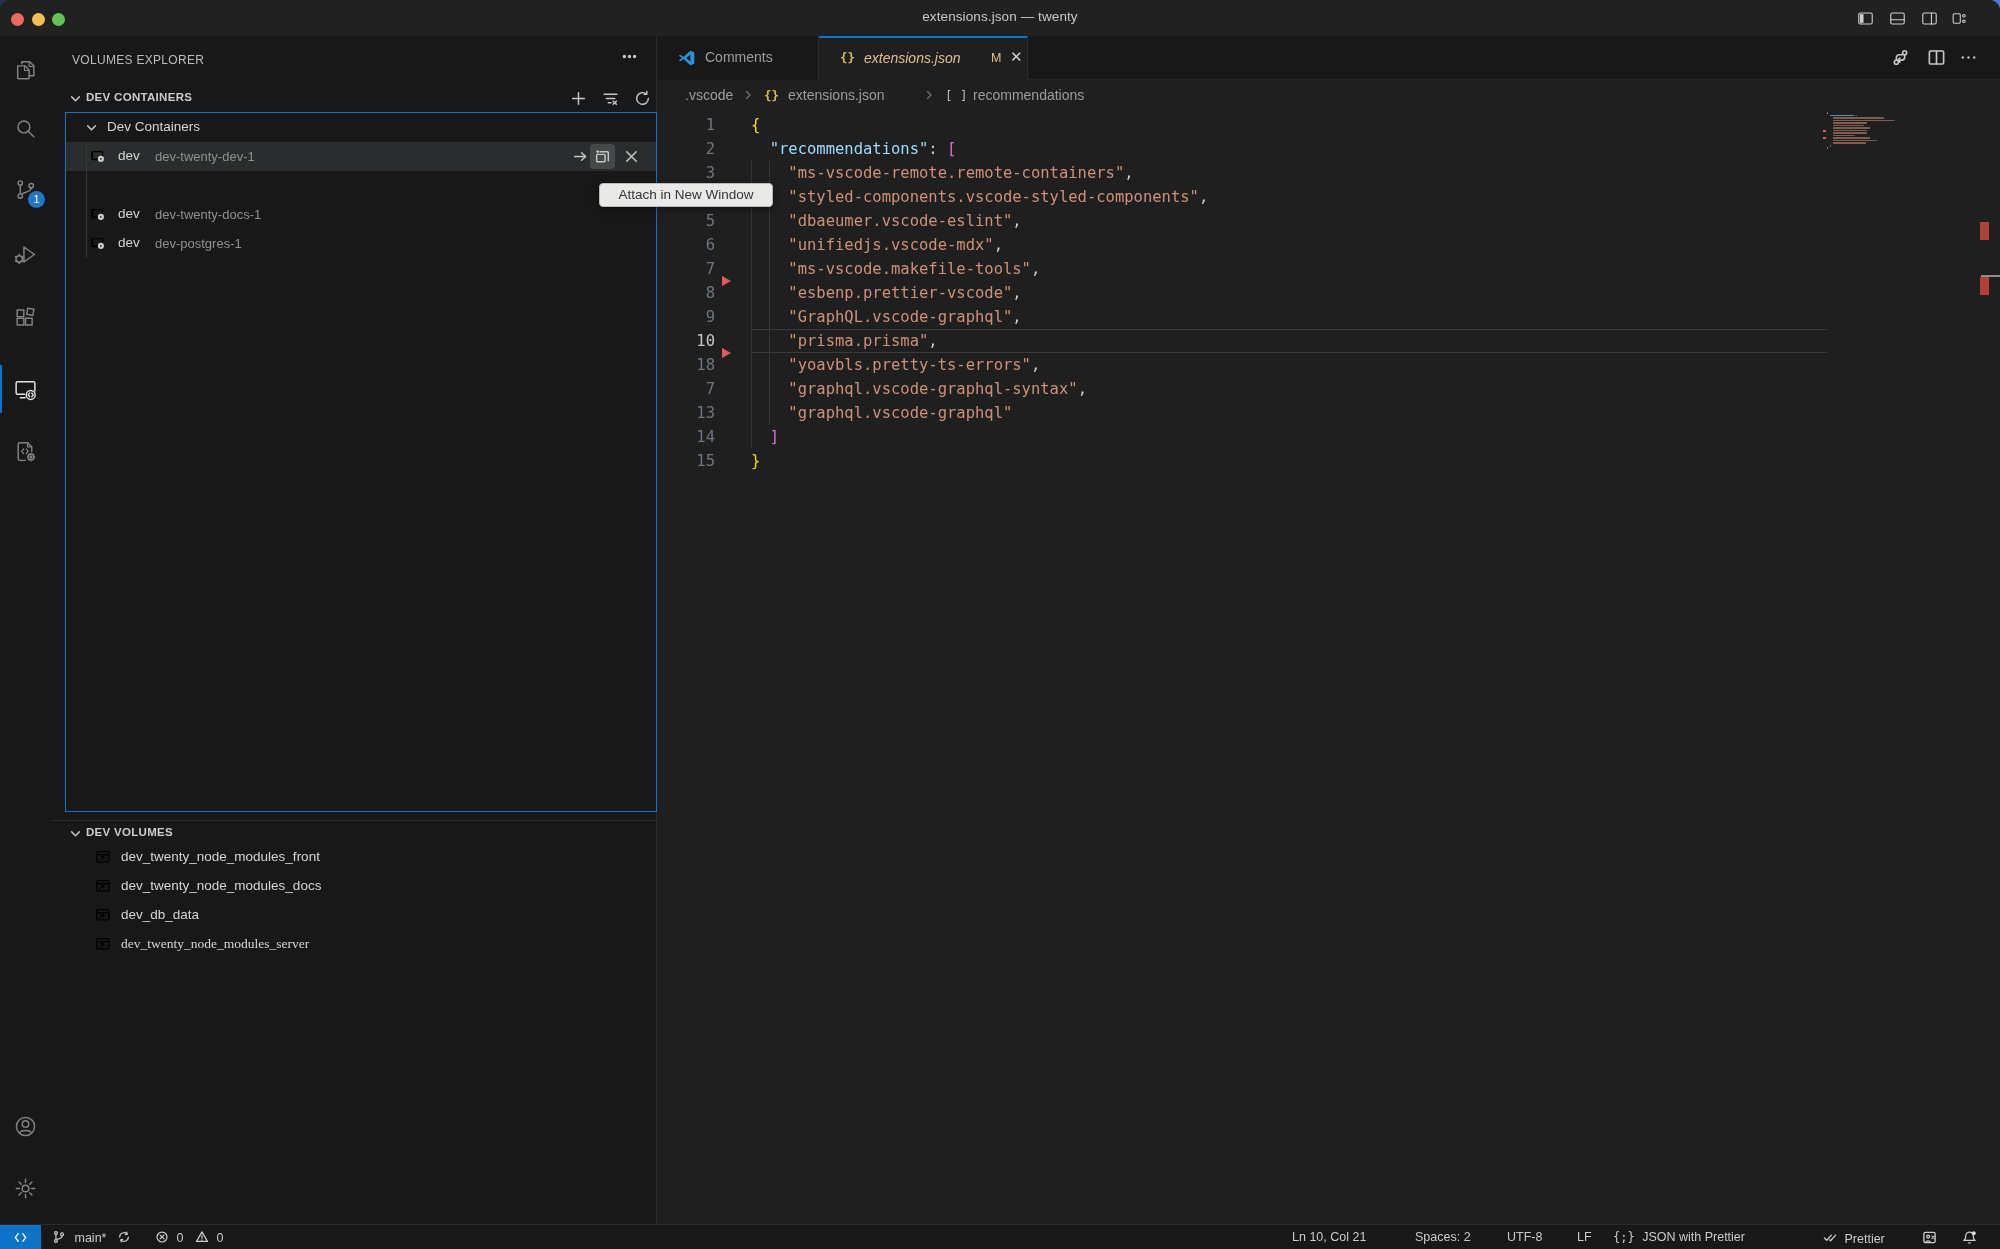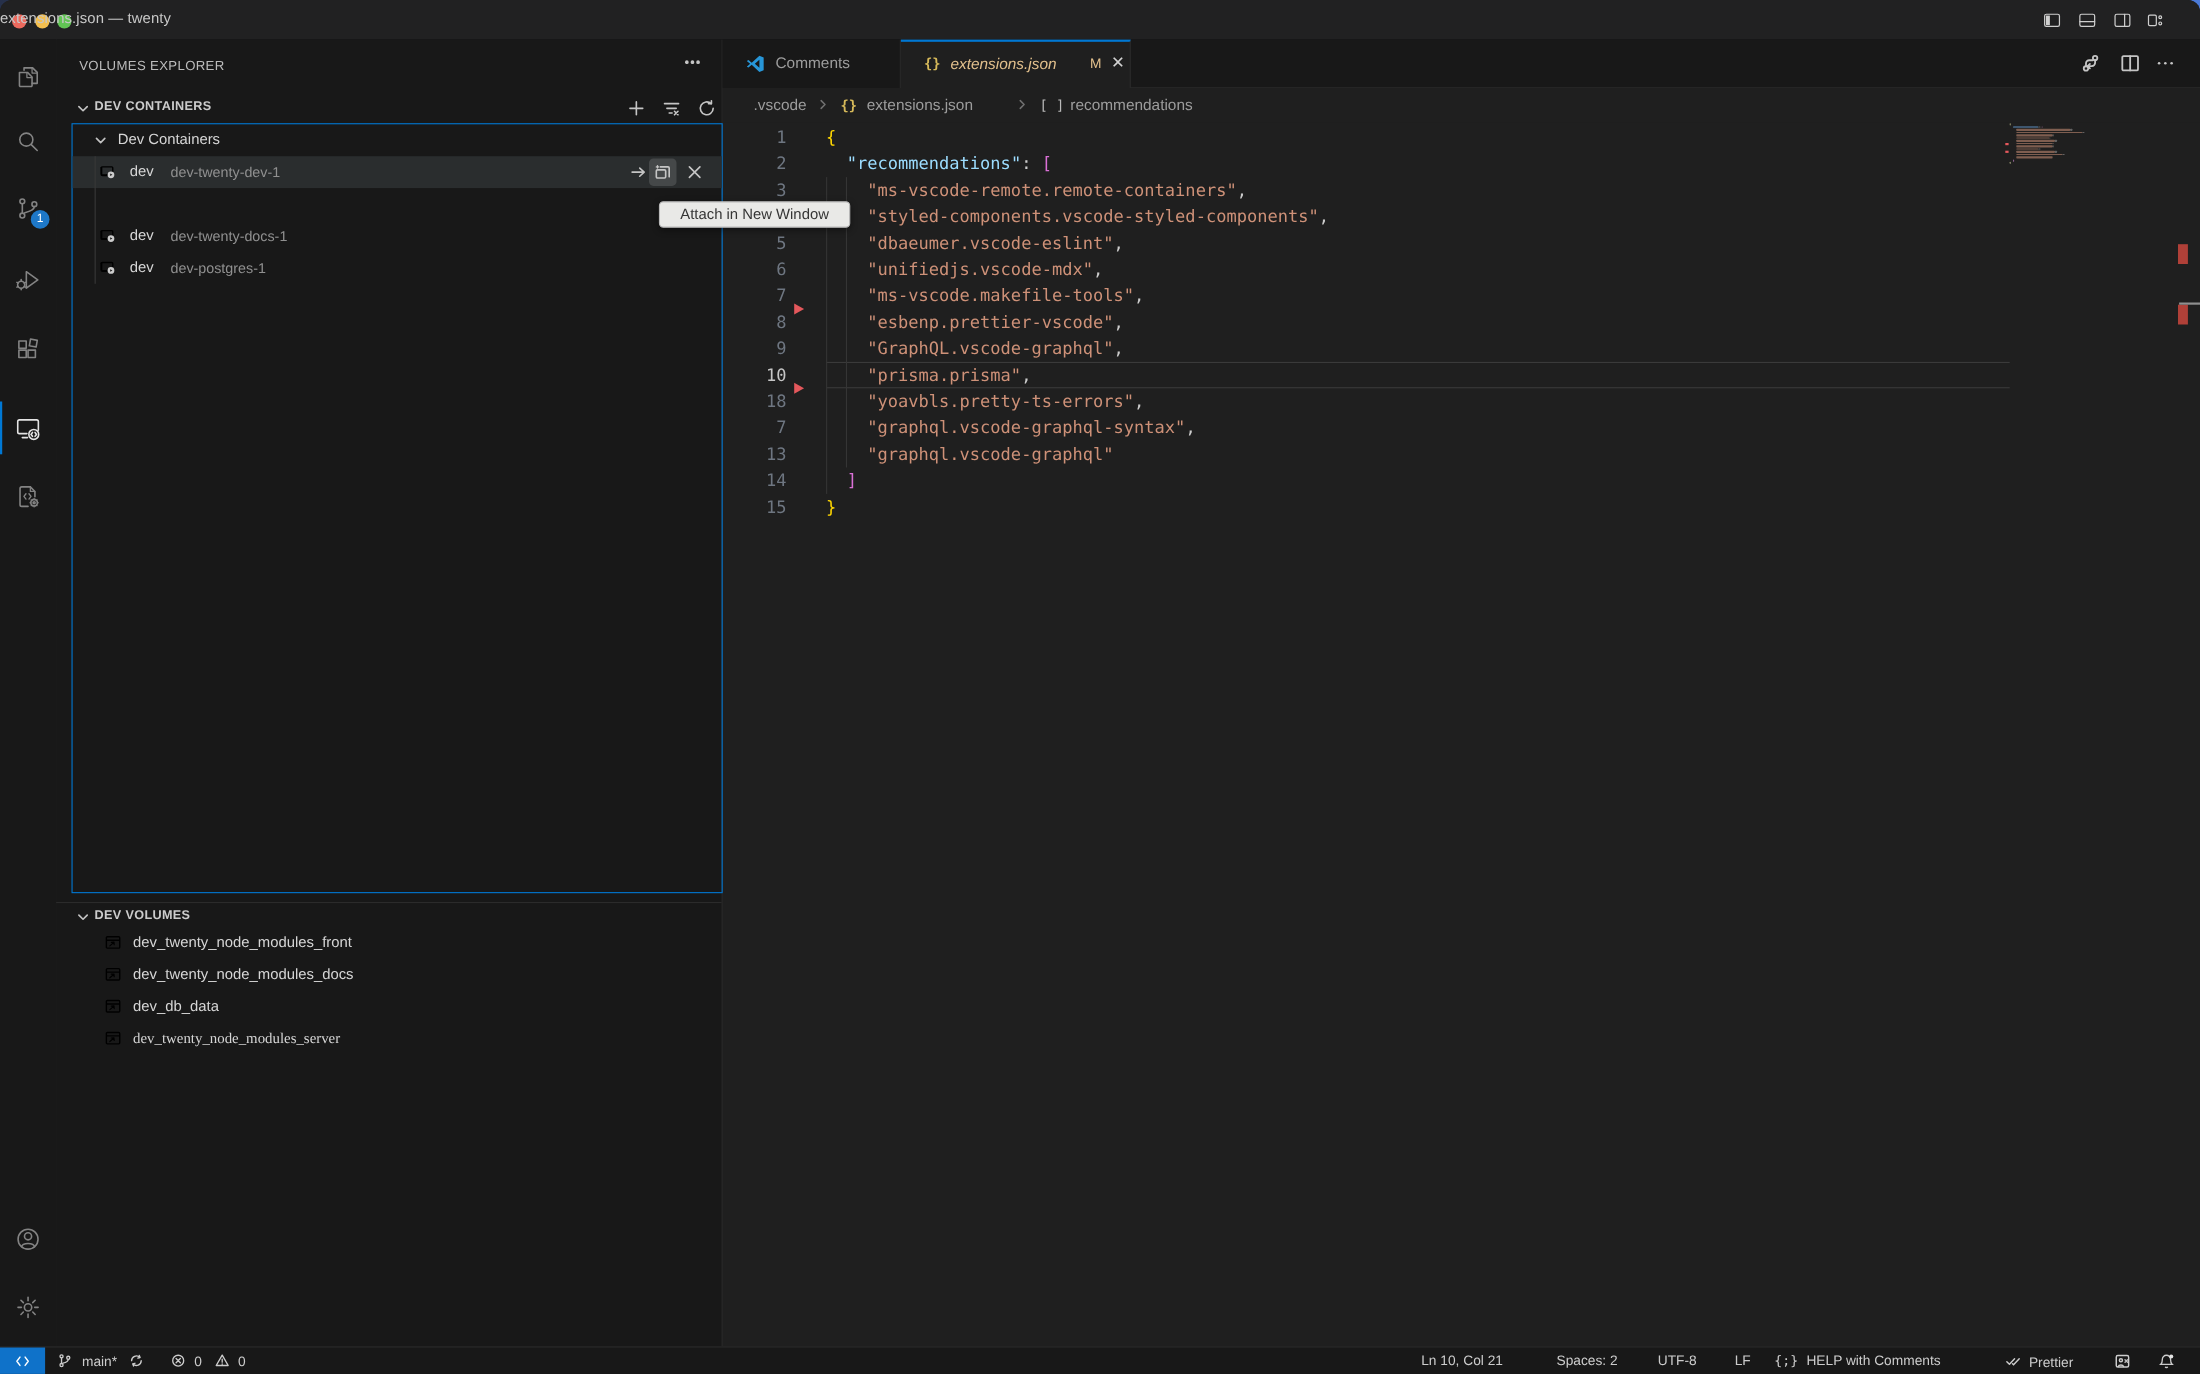--- a/index.html
+++ b/index.html
@@ -2,21 +2,21 @@
 <html><head>
 <meta charset="utf-8">
 <style>
   html,body{margin:0;padding:0;width:2000px;height:1249px;overflow:hidden;}
   body{background:linear-gradient(90deg,#26304a 0%,#33508e 55%,#4b7ad8 100%);font-family:"Liberation Sans",sans-serif;-webkit-font-smoothing:antialiased;}
   .window{position:absolute;left:0;top:0;width:2000px;height:1249px;border-radius:11px 11px 0 0;overflow:hidden;background:#1f1f1f;}
   .abs{position:absolute;}
   
   .titlebar{left:0;top:0;width:2000px;height:36px;background:#212122;border-bottom:1px solid #0e0e0e;}
   .tl{width:13px;height:13px;border-radius:50%;top:13px;}
-  .title-text{width:100%;top:9px;font-size:13.5px;color:#c8c8c8;font-weight:500;letter-spacing:.1px;}
+  .title-text{width:100%;text-align:center;top:9px;font-size:13.5px;color:#c8c8c8;font-weight:500;letter-spacing:.1px;}
   .tb-ic{top:9px;width:19px;height:19px;color:#cfcfcf;}
   
   .activitybar{left:0;top:36px;width:51px;height:1188px;background:#181818;border-right:1px solid #2b2b2b;}
   .ab-item{left:0;width:51px;height:48px;}
   .ab-item svg{position:absolute;left:13px;top:12px;width:25px;height:25px;}
   .ab-icon{color:#838383;}
   .ab-icon.active{color:#e4e4e4;}
   .ab-bar{left:0;width:2px;background:#0078d4;}
   .badge{position:absolute;border-radius:50%;background:#1e78c8;color:#fff;text-align:center;}
   
@@ -489,21 +489,21 @@
           </svg></span>
       <span style="margin-left:4px">0</span>
     </div>
 
     <div class="abs sb-it" style="left:1292px">Ln 10, Col 21</div>
     <div class="abs sb-it" style="left:1415px">Spaces: 2</div>
     <div class="abs sb-it" style="left:1507px">UTF-8</div>
     <div class="abs sb-it" style="left:1577px">LF</div>
     <div class="abs sb-it" style="left:1613px">
       <span style="font-family:'DejaVu Sans Mono',monospace;font-size:12px;">{;}</span>
-      <span style="margin-left:4px">HELP with Comments</span>
+      <span style="margin-left:4px">JSON with Prettier</span>
     </div>
     <div class="abs sb-it" style="left:1823px">
       <span class="sb-ic"><svg class="stroke" viewBox="0 0 16 16" width="15" height="15">
             <path d="M1.5 8.5 4 11l5-5.5M7 10.5 8 11.5l5.5-6"></path>
           </svg></span>
       <span style="margin-left:3px">Prettier</span>
     </div>
     <div class="abs sb-it" style="left:1922px">
       <svg class="stroke" viewBox="0 0 16 16" width="15" height="15">
           <rect x="2" y="2.5" width="12" height="11" rx="1.5"></rect>

